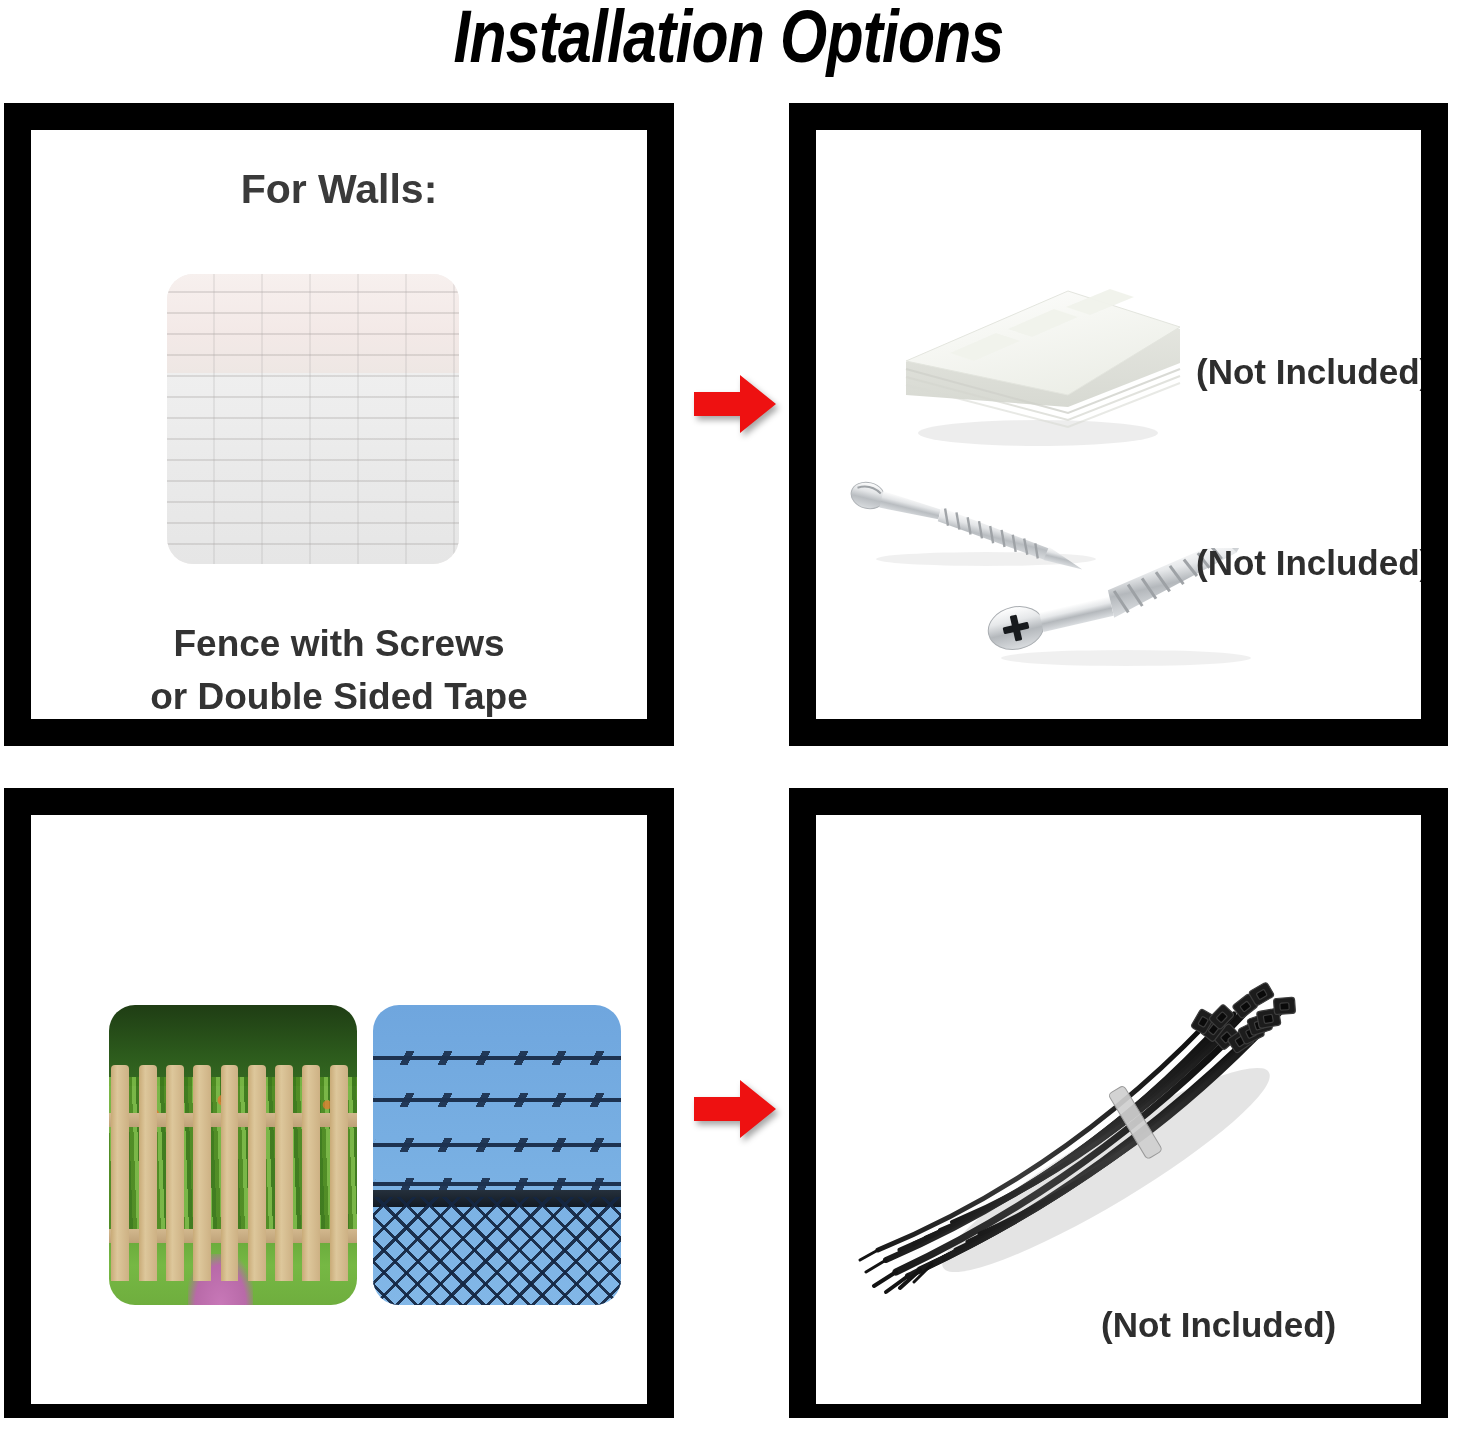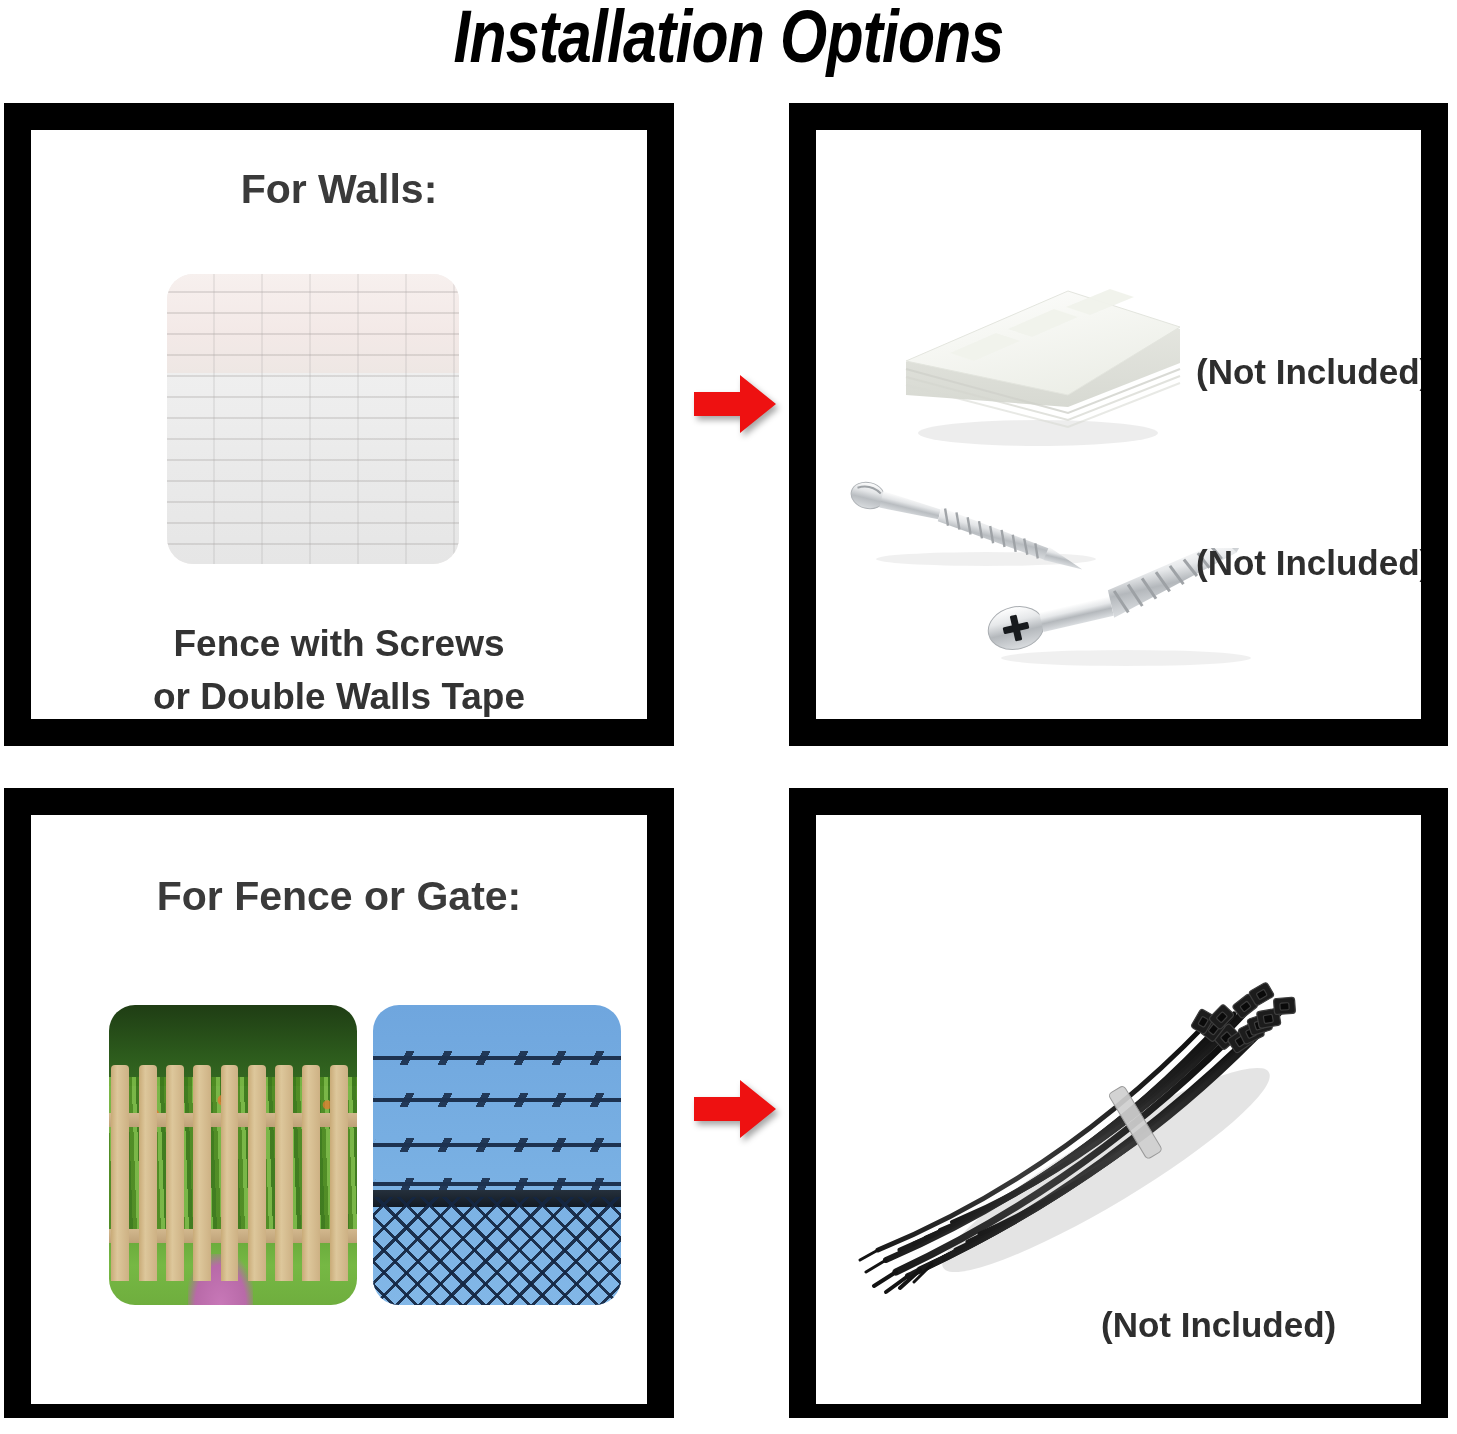--- a/index.html
+++ b/index.html
@@ -209,21 +209,21 @@
       <div class="panel-heading" style="top:36px;">For Walls:</div>
 
       <div id="wall-thumb">
         <div class="brick-top"></div>
         <div class="brick-bot"></div>
         <div class="courses"></div>
       </div>
 
       <div class="caption" style="top:487px;">
         <div>Fence with Screws</div>
-        <div>or Double Walls Tape</div>
+        <div>or Double Sided Tape</div>
       </div>
     </div>
   </div>
 
   <div class="panel" id="panel-hardware">
     <div class="panel-inner">
 
       <div id="tape-stack">
         <svg viewBox="0 0 300 195" width="300" height="195" aria-hidden="true">
           <defs>
@@ -331,21 +331,20 @@
           </g>
         </svg>
       </div>
 
       <div class="not-included" style="left:380px; top:413px;">(Not Included)</div>
     </div>
   </div>
 
   <div class="panel" id="panel-fence">
     <div class="panel-inner">
-      <div class="panel-heading" style="top:58px;">For Fence or Gate:</div>
 
       <div class="fence-thumb" id="fence-wood">
         <div class="wood-sky"></div>
         <div class="wood-plants"></div>
         <div class="wood-flowers"></div>
         <div class="wood-grass"></div>
         <div class="wood-path"></div>
         <div class="pickets">
           <div class="rail" style="top:22%;"></div>
           <div class="rail" style="top:76%;"></div>

